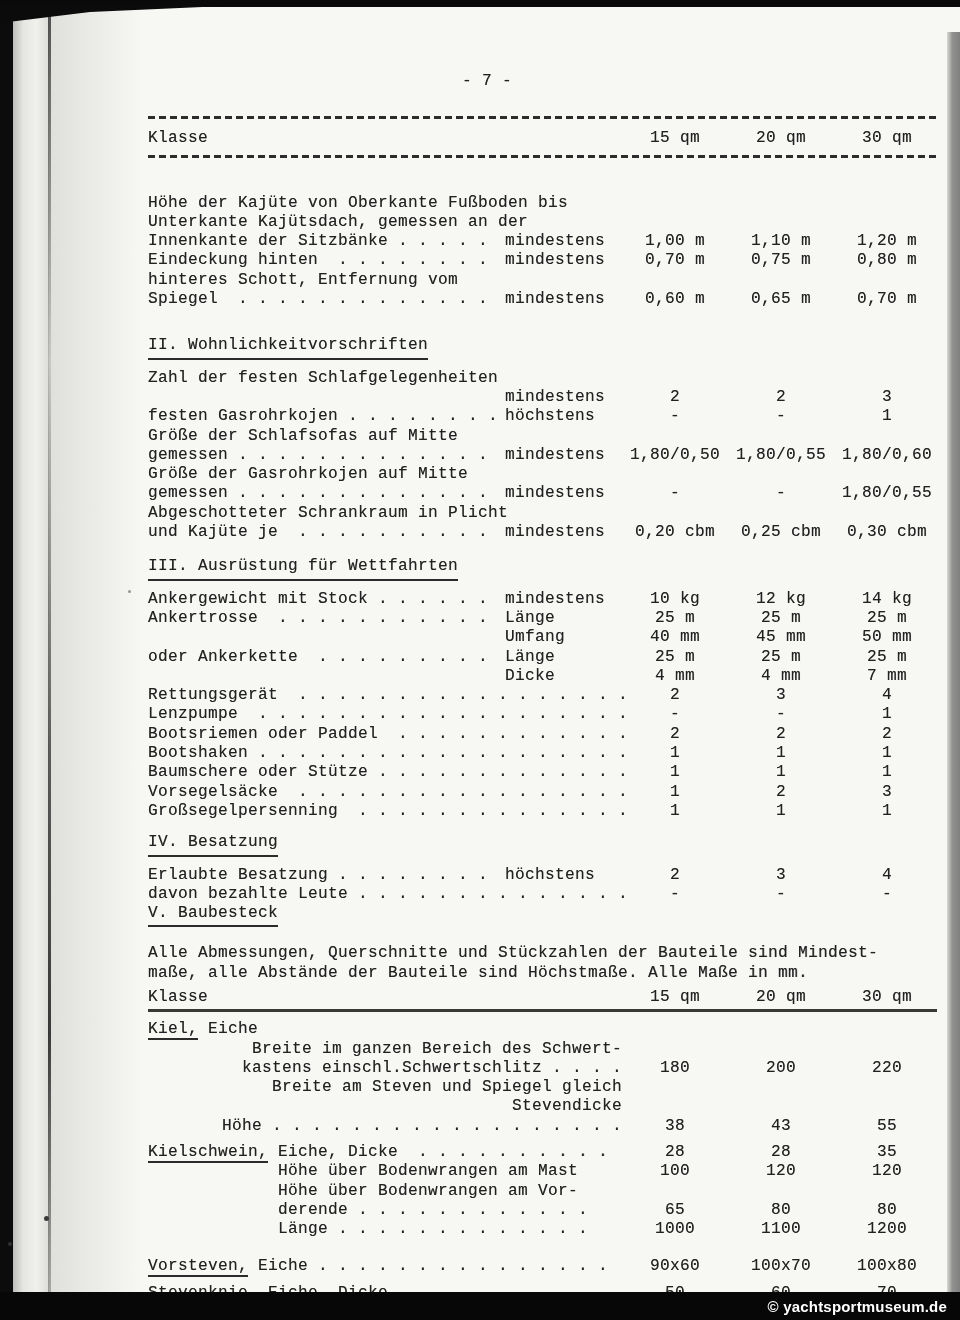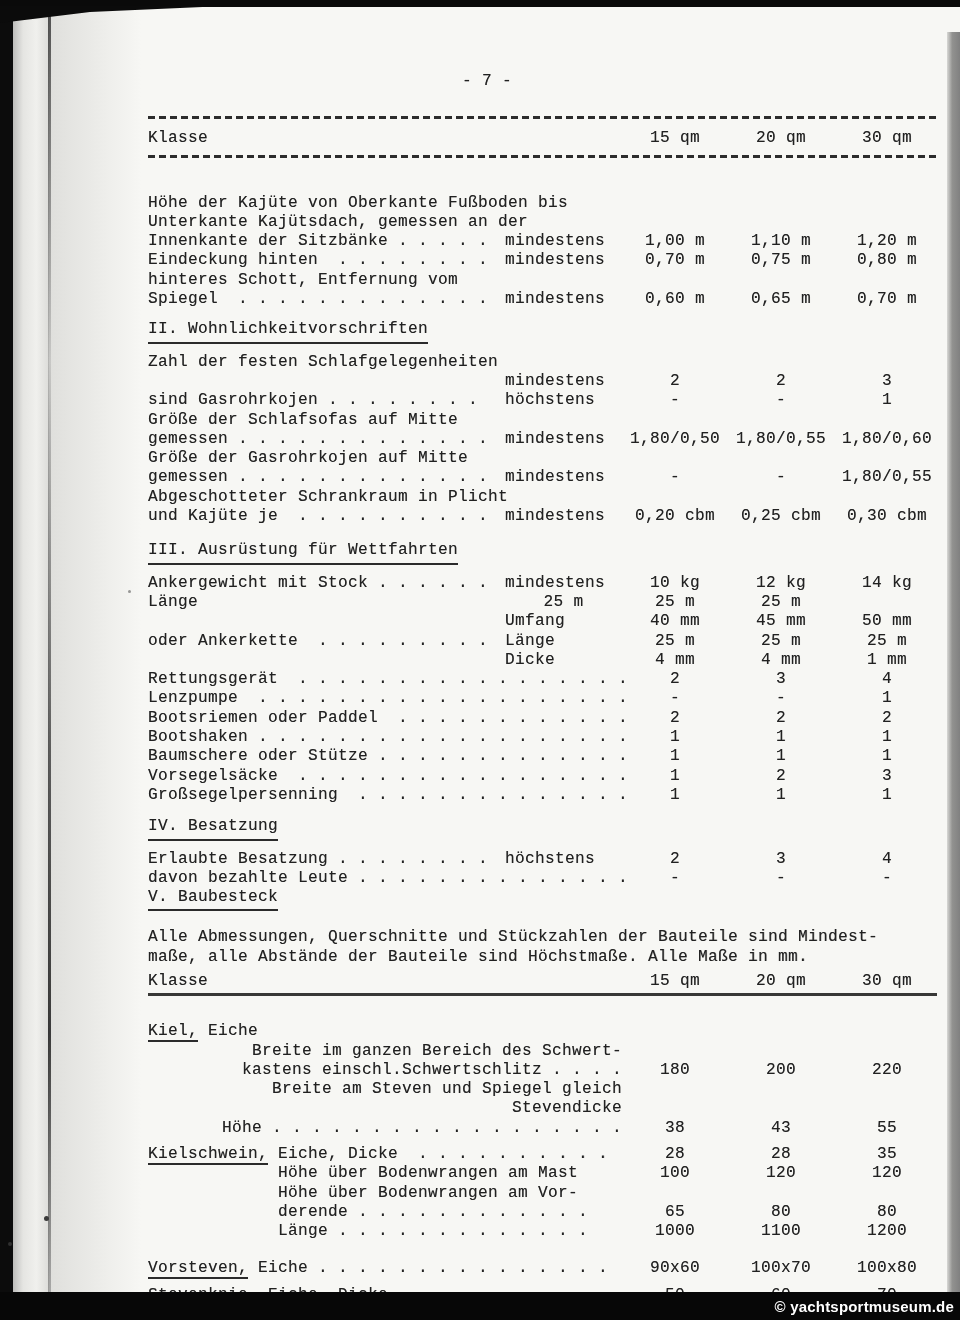--- a/index.html
+++ b/index.html
@@ -21,21 +21,21 @@
   .page-shade{position:absolute;top:0;left:51px;width:90px;height:1292px;
     background:linear-gradient(90deg,rgba(185,185,182,.38),rgba(250,250,247,0));}
   .scan-right-edge{position:absolute;top:32px;right:0;width:13px;height:1260px;
     background:linear-gradient(90deg,#d8d8d5,#929290 40%,#808080);}
   .speck{position:absolute;background:#3a3a3a;border-radius:50%;}
   .speck.a{left:44px;top:1216px;width:5px;height:5px;}
   .speck.b{left:8px;top:1242px;width:4px;height:4px;opacity:.8;}
   .speck.c{left:128px;top:590px;width:3px;height:3px;opacity:.5;}
   
   .footer-bar{position:absolute;left:0;bottom:0;width:960px;height:28px;background:#070707;
-    display:flex;align-items:center;justify-content:flex-end;box-sizing:border-box;padding-right:6px;}
+    display:flex;align-items:center;justify-content:flex-end;box-sizing:border-box;padding-right:13px;}
   .credit{color:#ffffff;font-family:"Liberation Sans","DejaVu Sans",sans-serif;
     font-size:15px;font-weight:700;letter-spacing:.2px;}
   
   .content{position:absolute;left:148px;top:0;width:792px;color:#212121;
     font-size:16px;line-height:19.3px;letter-spacing:.4px;
     text-shadow:.3px .3px .6px rgba(25,25,25,.45);}
   .pageno{margin:72px 0 0 314px;}
   .dash{height:3px;width:789px;
     background:repeating-linear-gradient(90deg,#2c2c2c 0 7px,transparent 7px 11px);}
   .dash.d1{margin-top:25px;}
@@ -44,28 +44,28 @@
   .row2{display:grid;grid-template-columns:474px 106px 106px 106px;}
   .lbl,.qual{white-space:pre;}
   .val{text-align:center;white-space:pre;}
   .wide .lbl{grid-column:1 / 3;}
   .ind1 .lbl{padding-left:60px;text-align:right;}
   .ind2 .lbl{padding-left:130px;}
   .t1head{margin-top:10px;}
   .rows-intro{margin-top:36px;}
   .hd-wrap{margin-top:0;}
   .hd{display:inline-block;border-bottom:2px solid #2b2b2b;padding-bottom:2px;}
-  .mt-sec2{margin-top:11px;}
+  .mt-sec2{margin-top:27px;}
   .mt-sec3{margin-top:15px;}
   .mt-sec4{margin-top:12px;}
   .mt-sec5{}
   .rows-gap{margin-top:9px;}
   .note{margin-top:17px;white-space:pre;}
   .t2head{margin-top:5px;border-bottom:3px solid #383836;padding-bottom:2px;width:789px;}
-  .rows-kiel{margin-top:26px;}
+  .rows-kiel{margin-top:8px;}
   .rows-ksw{margin-top:7px;}
   .row-vst{margin-top:17px;}
   .row-stk{margin-top:8px;}
   .lead{border-bottom:2px solid #2b2b2b;}
 </style>
 </head>
 <body>
 
 <div class="scan-left-black"></div>
 <div class="scan-left-edge"></div>
@@ -143,21 +143,21 @@
         <span class="val"></span>
       </div>
     <div class="row">
         <span class="lbl"></span>
         <span class="qual">mindestens</span>
         <span class="val">2</span>
         <span class="val">2</span>
         <span class="val">3</span>
       </div>
     <div class="row">
-        <span class="lbl">sind Gasrohrkojen . . . . . . . .</span>
+        <span class="lbl">festen Gasrohrkojen . . . . . . . .</span>
         <span class="qual">höchstens</span>
         <span class="val">-</span>
         <span class="val">-</span>
         <span class="val">1</span>
       </div>
     <div class="row wide">
         <span class="lbl">Größe der Schlafsofas auf Mitte</span>
         <span class="val"></span>
         <span class="val"></span>
         <span class="val"></span>
@@ -200,20 +200,21 @@
   <div class="hd-wrap mt-sec3"><span class="hd">III. Ausrüstung für Wettfahrten</span></div>
   <div class="rows-gap">
     <div class="row">
         <span class="lbl">Ankergewicht mit Stock . . . . . .</span>
         <span class="qual">mindestens</span>
         <span class="val">10 kg</span>
         <span class="val">12 kg</span>
         <span class="val">14 kg</span>
       </div>
     <div class="row">
+        <span class="lbl">Ankertrosse  . . . . . . . . . . .</span>
         <span class="qual">Länge</span>
         <span class="val">25 m</span>
         <span class="val">25 m</span>
         <span class="val">25 m</span>
       </div>
     <div class="row">
         <span class="lbl"></span>
         <span class="qual">Umfang</span>
         <span class="val">40 mm</span>
         <span class="val">45 mm</span>
@@ -224,21 +225,21 @@
         <span class="qual">Länge</span>
         <span class="val">25 m</span>
         <span class="val">25 m</span>
         <span class="val">25 m</span>
       </div>
     <div class="row">
         <span class="lbl"></span>
         <span class="qual">Dicke</span>
         <span class="val">4 mm</span>
         <span class="val">4 mm</span>
-        <span class="val">1 mm</span>
+        <span class="val">7 mm</span>
       </div>
     <div class="row wide">
         <span class="lbl">Rettungsgerät  . . . . . . . . . . . . . . . . .</span>
         <span class="val">2</span>
         <span class="val">3</span>
         <span class="val">4</span>
       </div>
     <div class="row wide">
         <span class="lbl">Lenzpumpe  . . . . . . . . . . . . . . . . . . .</span>
         <span class="val">-</span>

